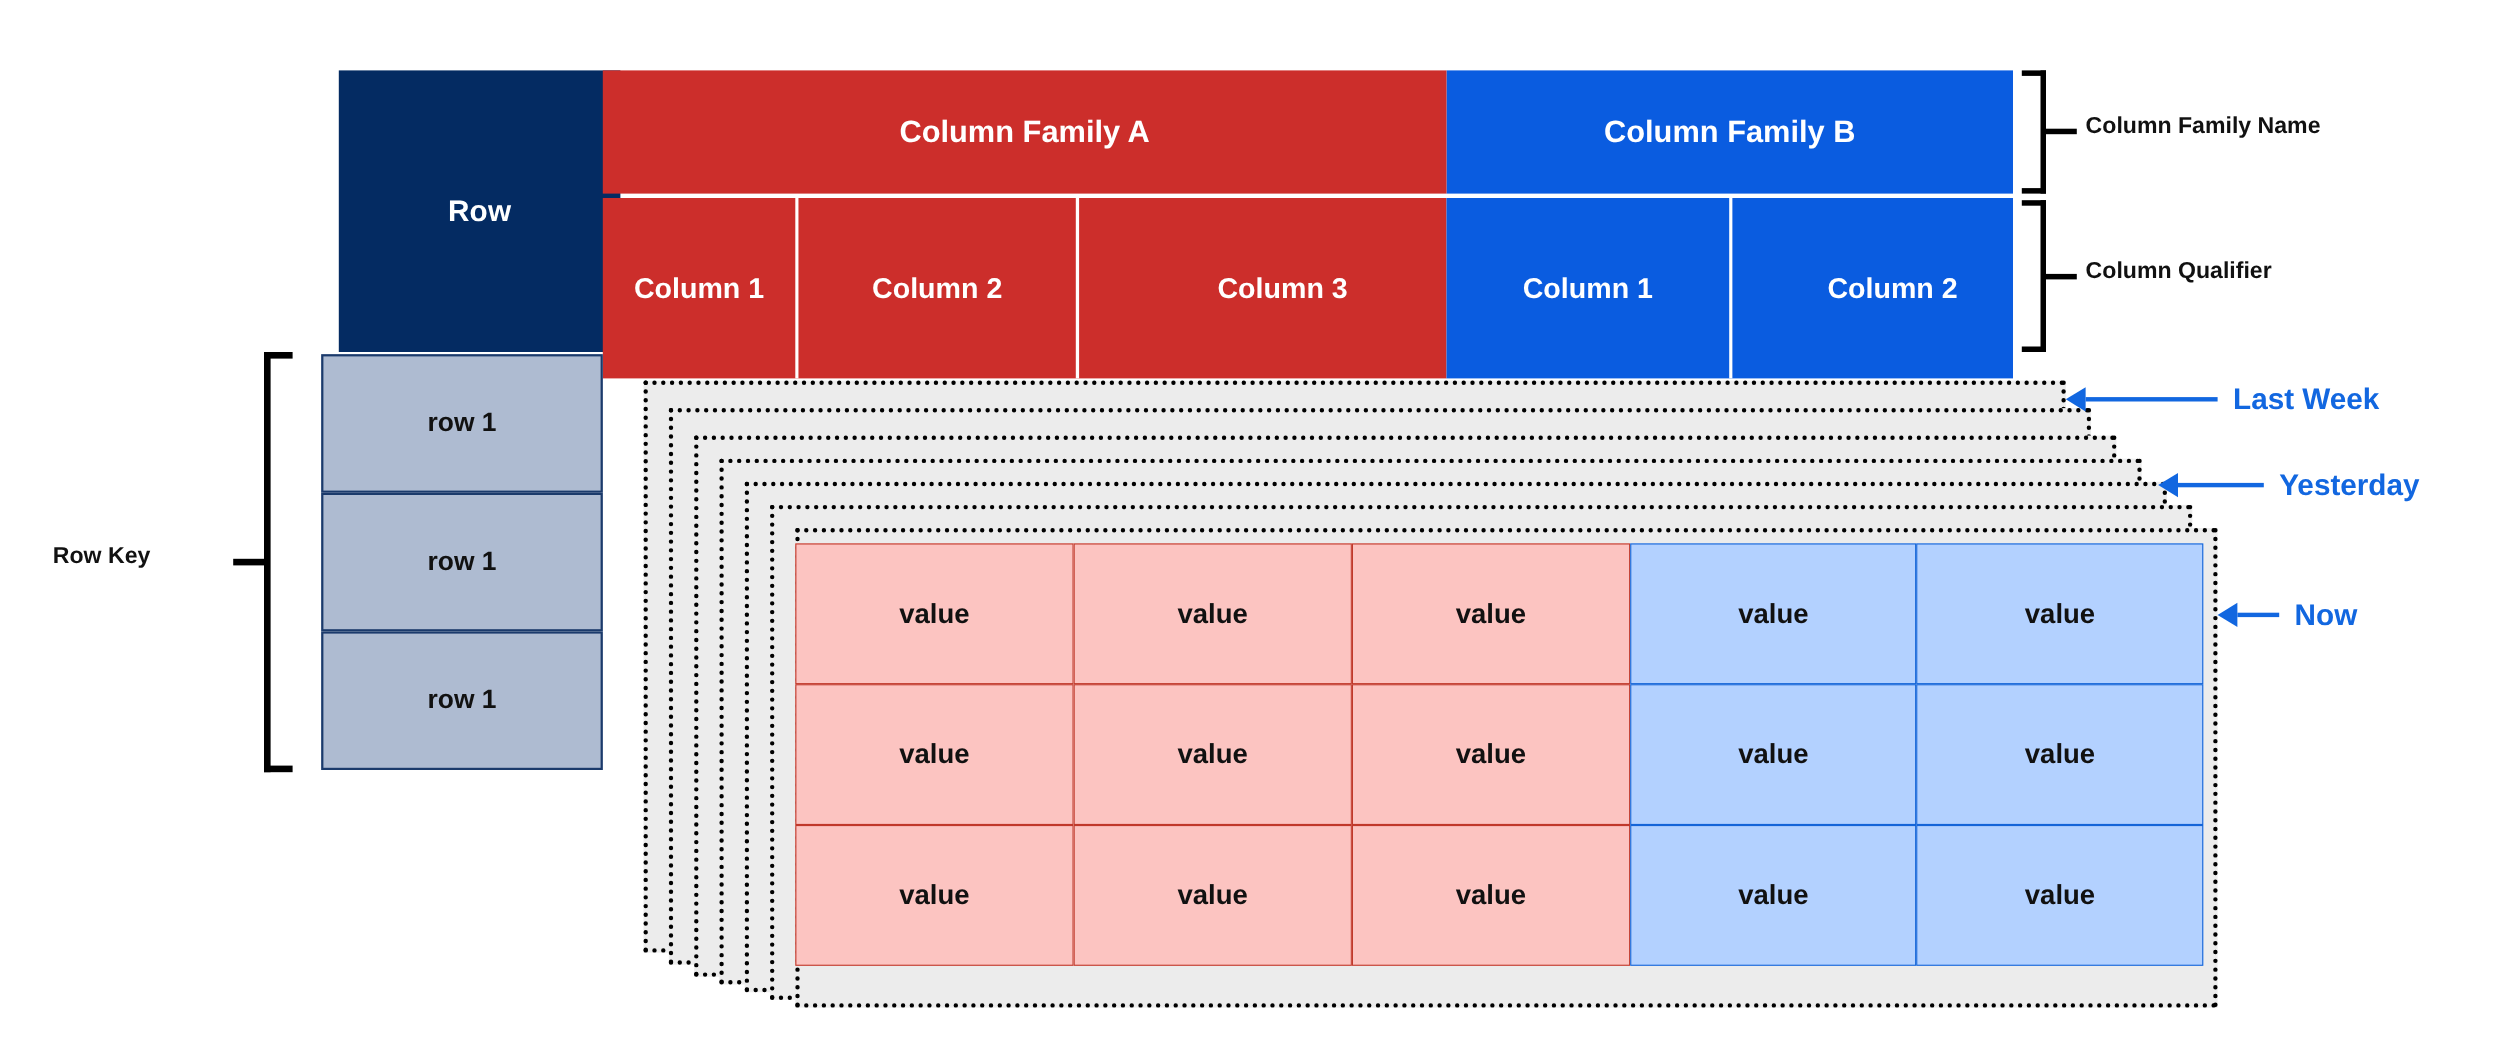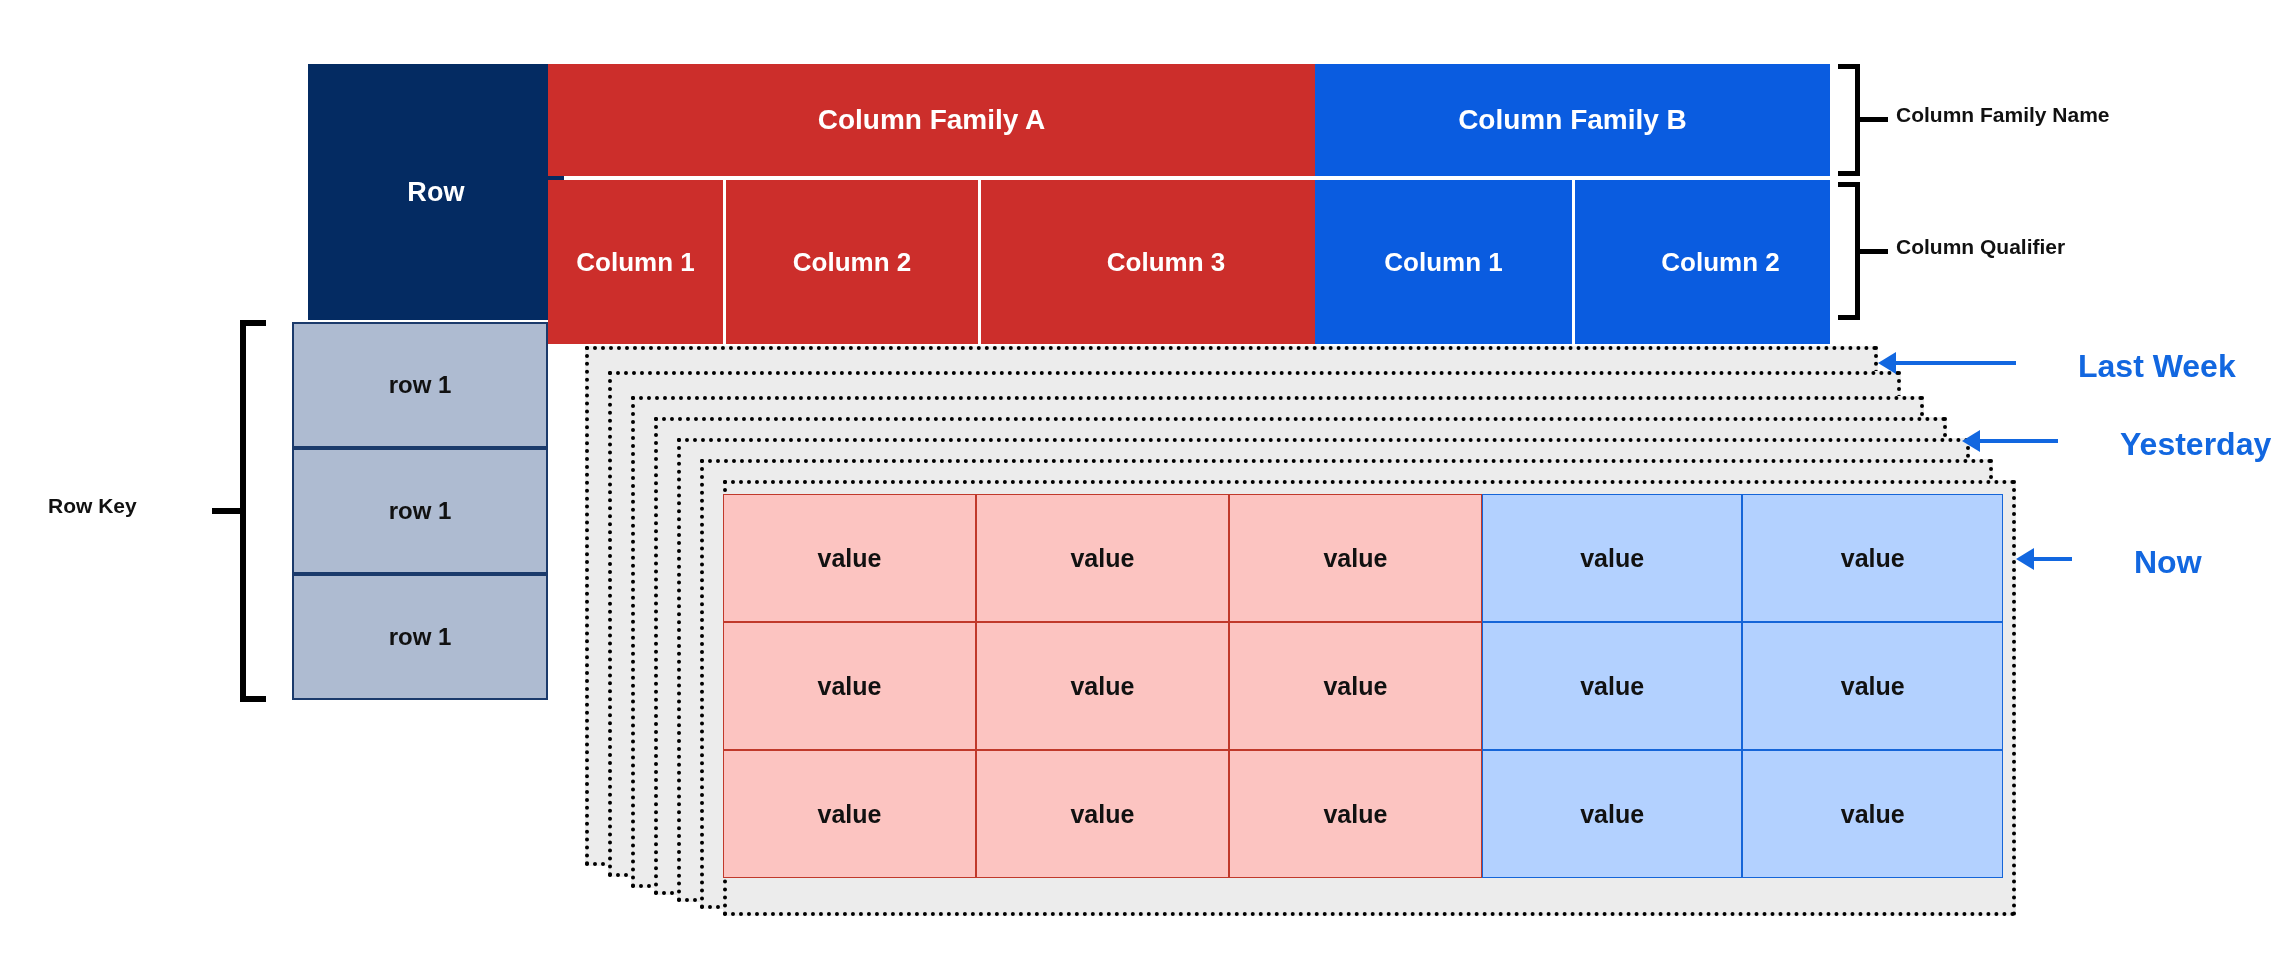--- a/index.html
+++ b/index.html
@@ -150,24 +150,23 @@
   }
   .vcell.fam-b {
     background: #b3d1ff;
     border: 1.5px solid #1565d8;
   }
 
   
   .anno-label {
     position: absolute;
     color: #1267e0;
-    font-size: 32px;
+    font-size: 27px;
     font-weight: 700;
     white-space: nowrap;
-    margin-left: 48px;
   }
   .anno-line {
     position: absolute;
     height: 4px;
     background: #1267e0;
   }
   .anno-head {
     position: absolute;
     width: 0;
     height: 0;

